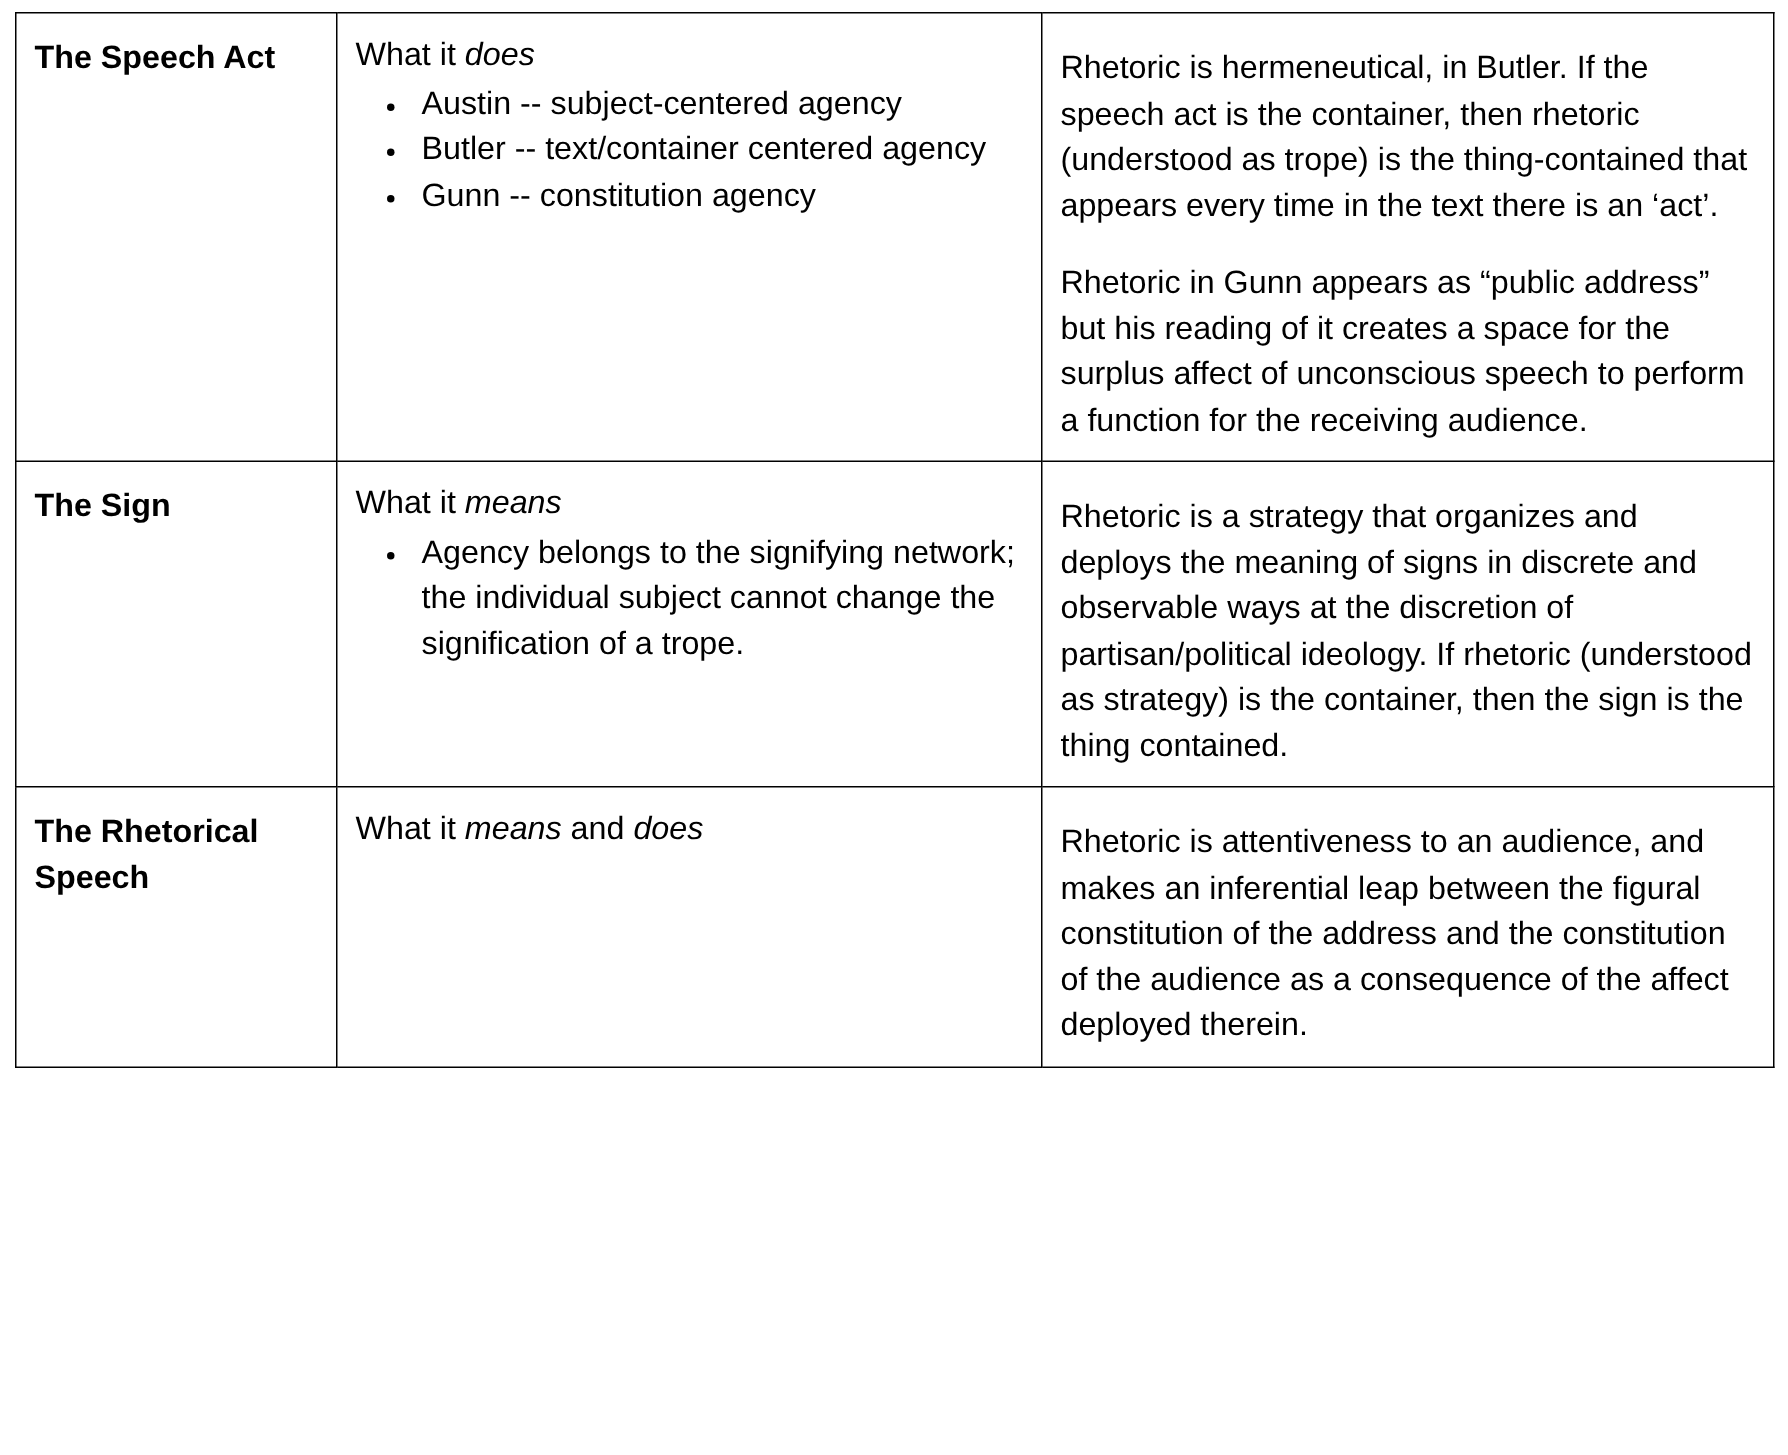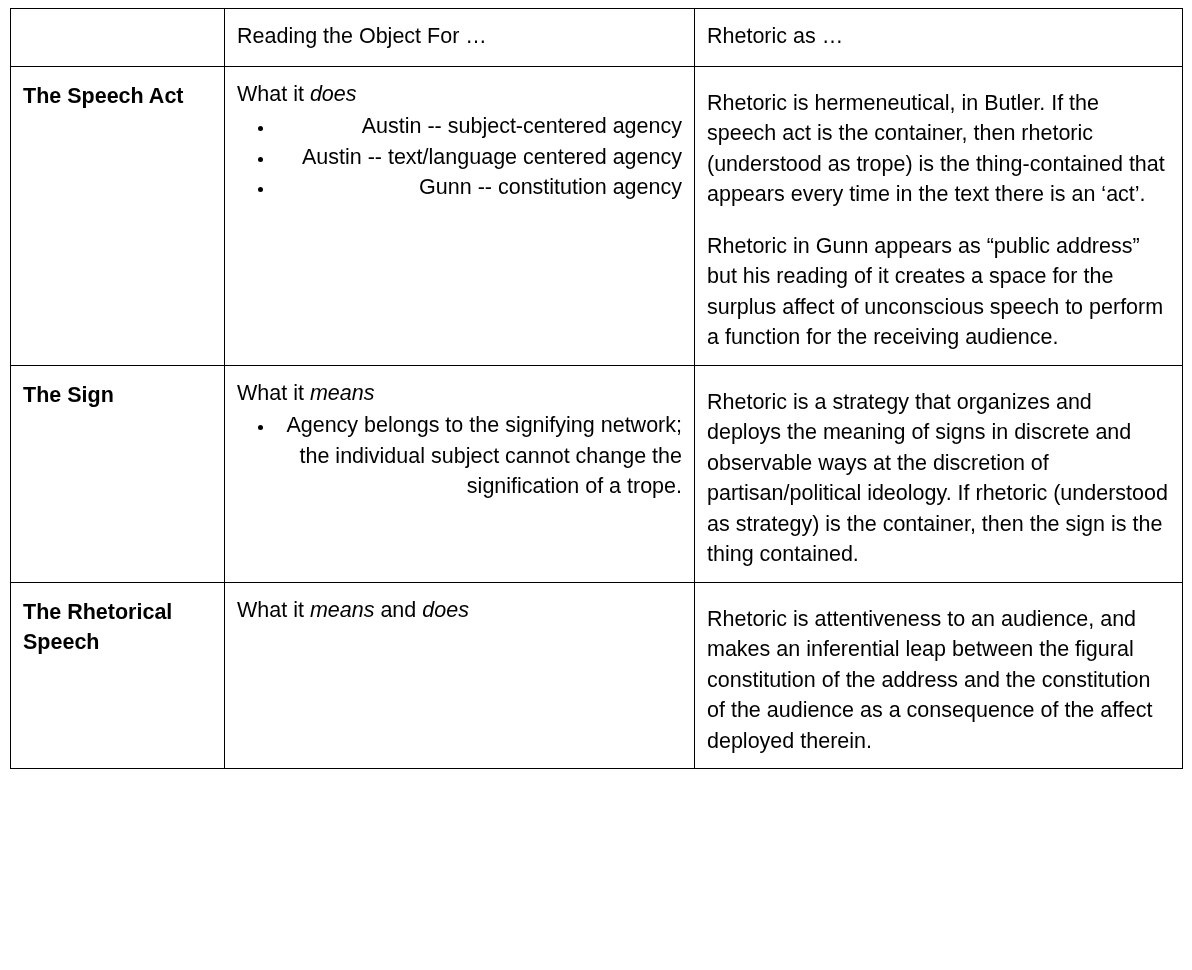--- a/index.html
+++ b/index.html
@@ -46,21 +46,20 @@
     margin: 2px 0 0 0;
   }
   ul.bullets {
     margin: 2px 0 0 0;
     padding-left: 38px;
     list-style-type: disc;
   }
   ul.bullets li {
     margin: 0 0 0 0;
     padding-left: 6px;
-    text-align: right;
   }
   ul.bullets li::marker {
     font-size: 18px;
   }
   .para {
     margin: 11px 0 0 0;
   }
   .para + .para {
     margin-top: 21px;
   }
@@ -72,33 +71,28 @@
 <body>
 
 <div class="page">
   <table class="matrix">
     <colgroup>
       <col class="c1">
       <col class="c2">
       <col class="c3">
     </colgroup>
     <tbody>
-      <tr>
-        <td class="hdr-cell hdr-blank"></td>
-        <td class="hdr-cell">Reading the Object For …</td>
-        <td class="hdr-cell">Rhetoric as …</td>
-      </tr>
 
       <tr>
         <td class="row-label">The Speech Act</td>
         <td>
           <p class="cell-intro"><span>What it </span><em class="it">does</em></p>
           <ul class="bullets">
             <li>Austin -- subject-centered agency</li>
-            <li>Austin -- text/language centered agency</li>
+            <li>Butler -- text/container centered agency</li>
             <li>Gunn -- constitution agency</li>
           </ul>
         </td>
         <td>
           <p class="para">Rhetoric is hermeneutical, in Butler. If the speech act is the container, then rhetoric (understood as trope) is the thing-contained that appears every time in the text there is an ‘act’.</p>
           <p class="para">Rhetoric in Gunn appears as “public address” but his reading of it creates a space for the surplus affect of unconscious speech to perform a function for the receiving audience.</p>
         </td>
       </tr>
 
       <tr>

